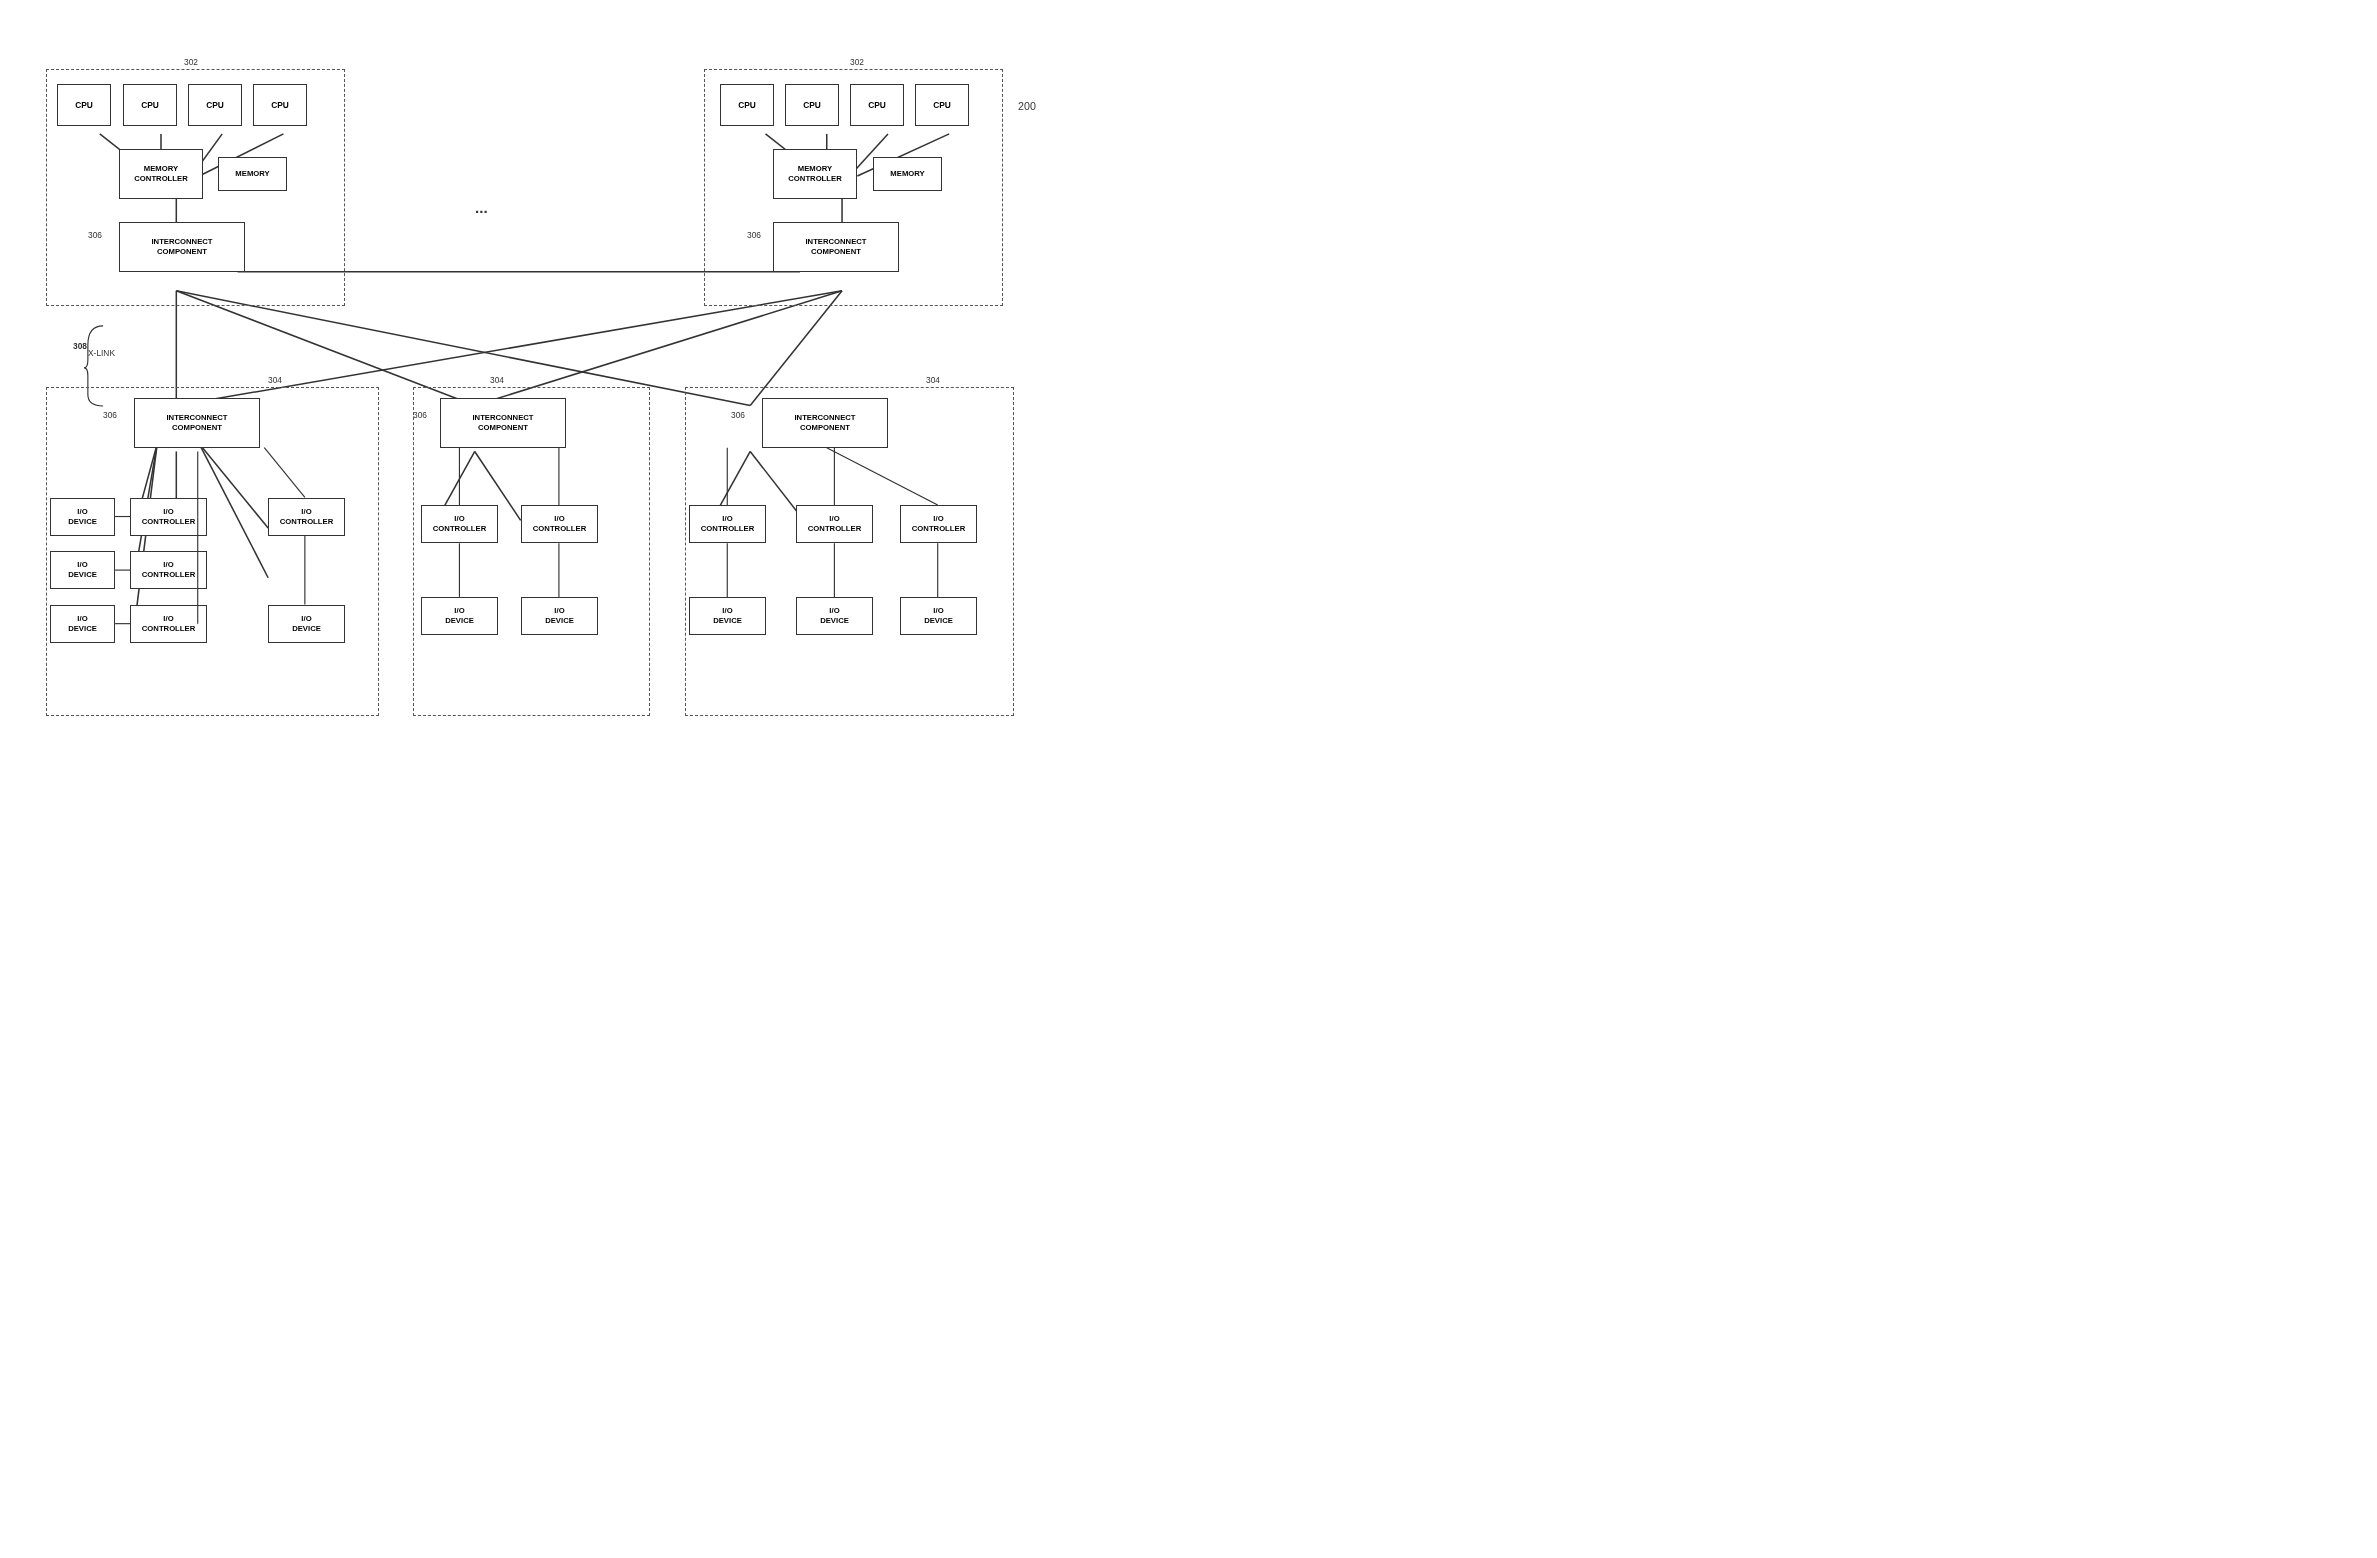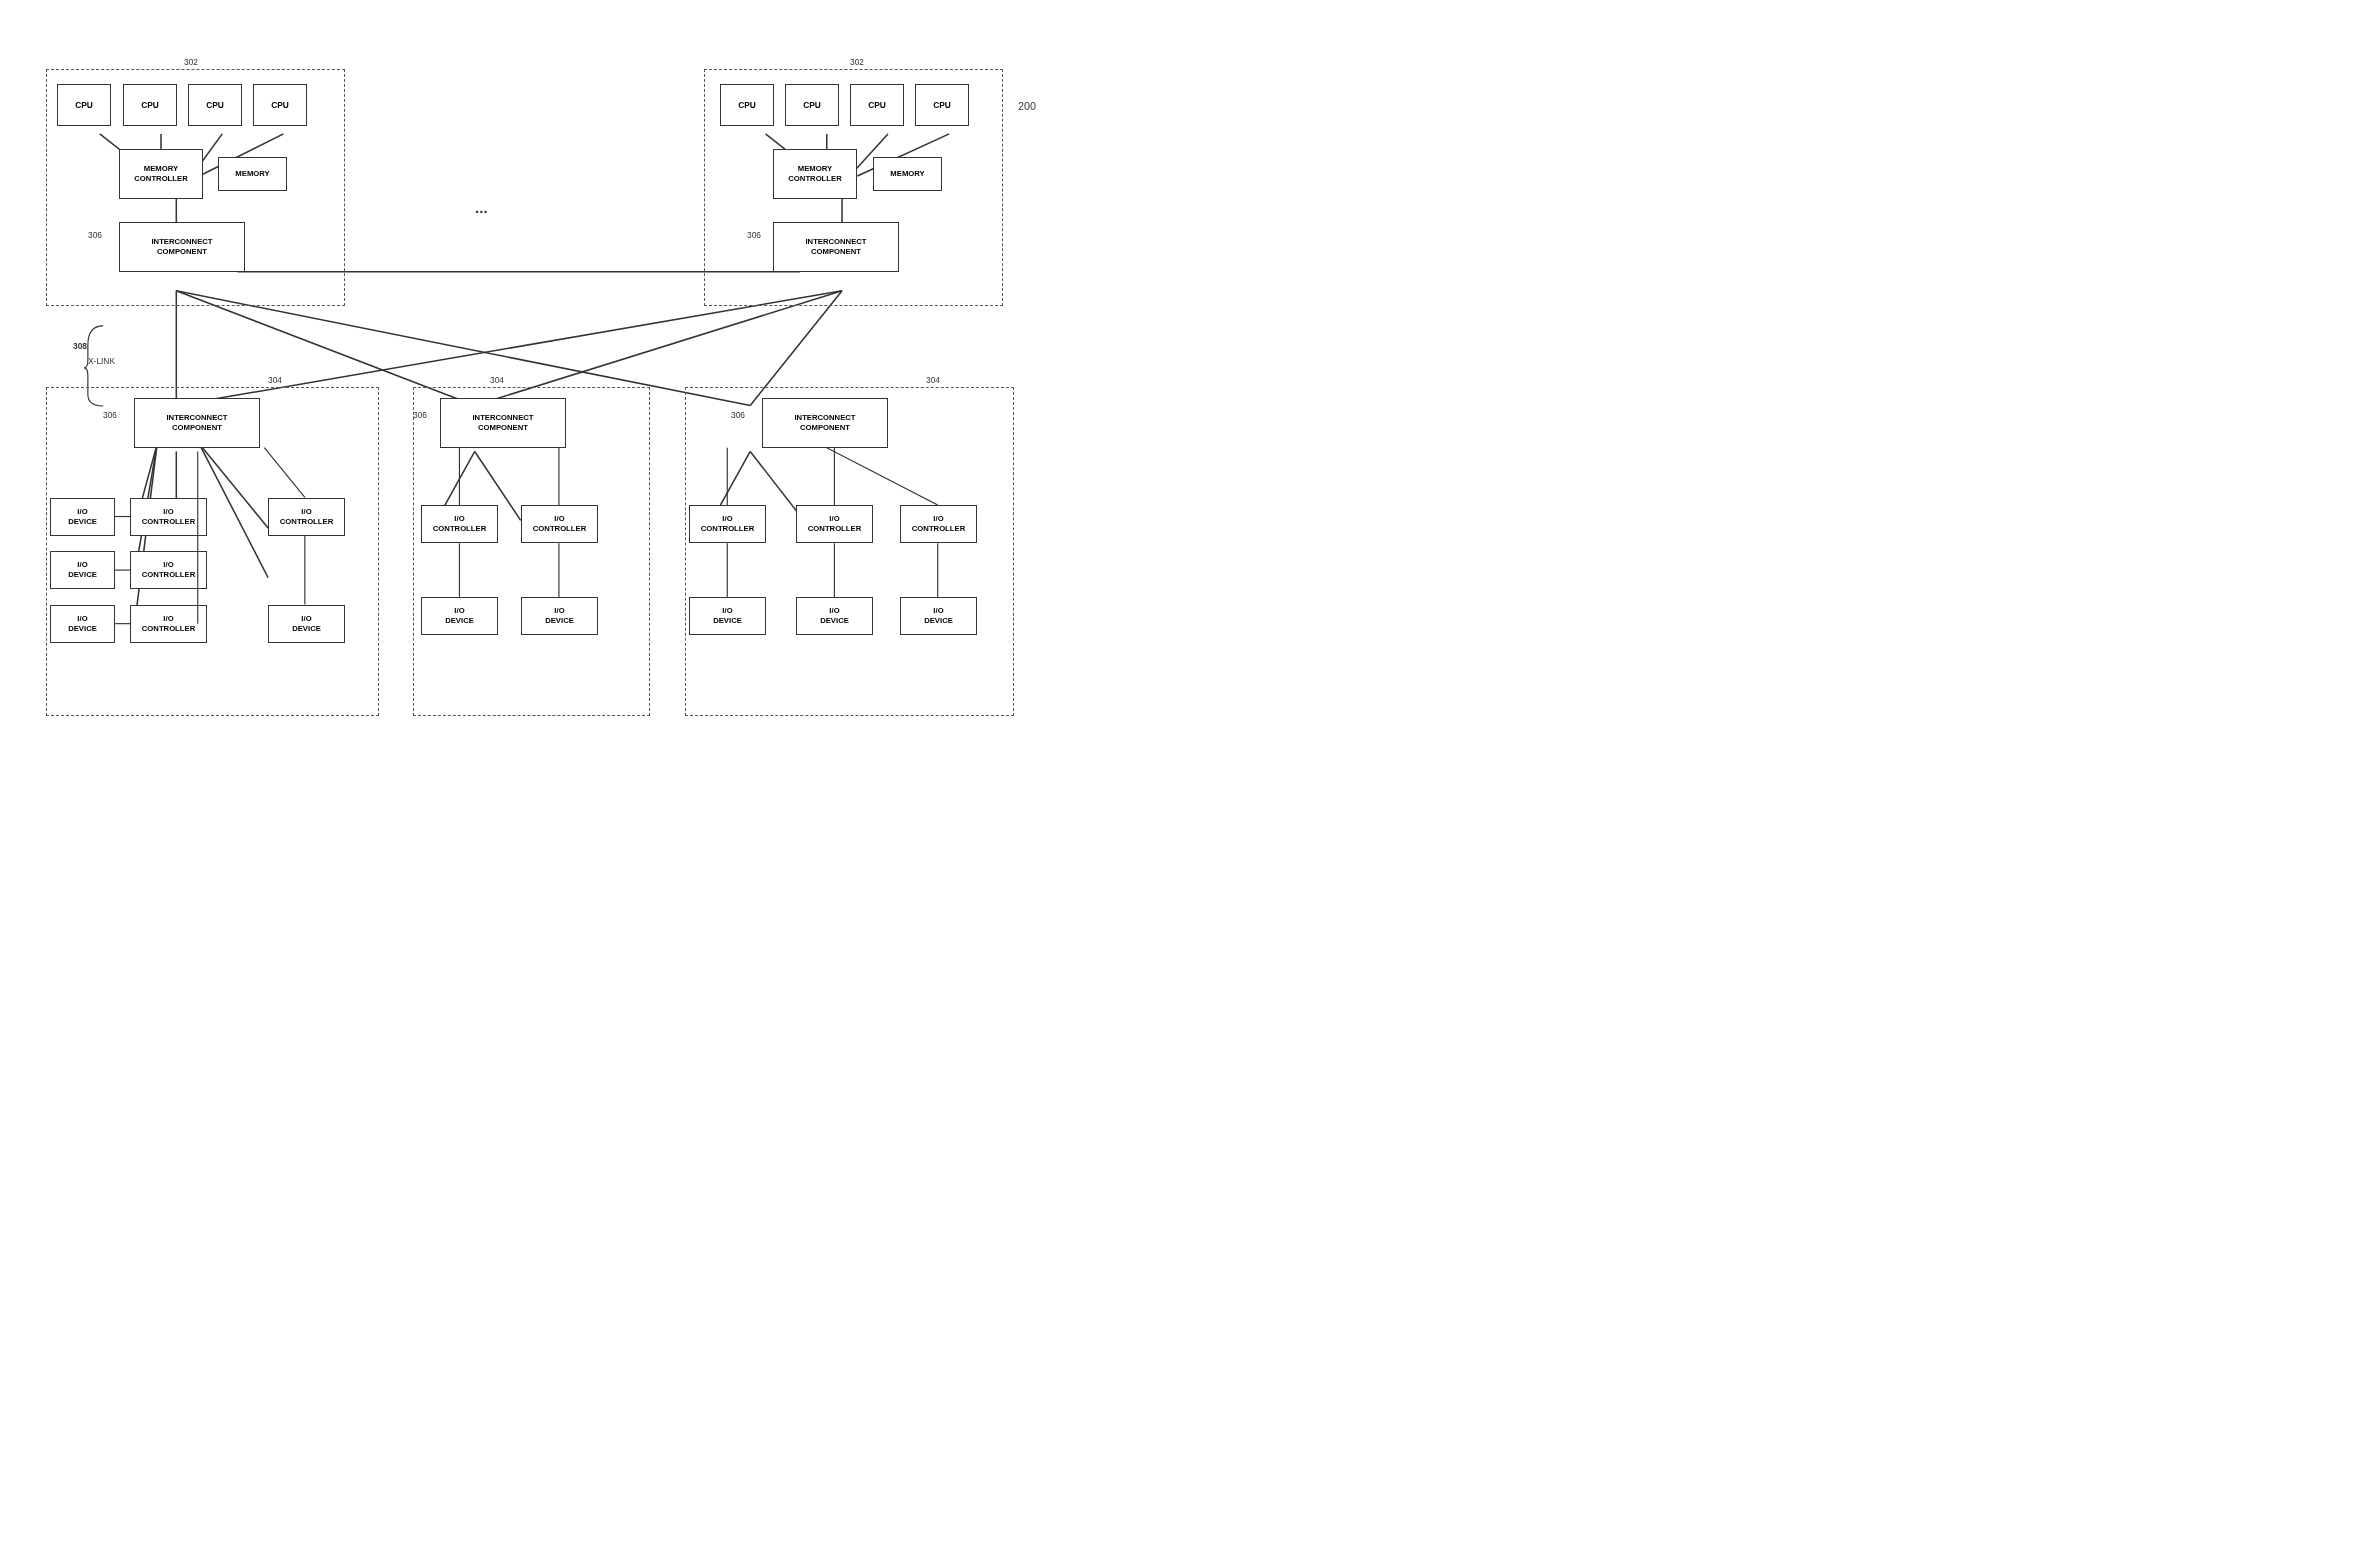--- a/index.html
+++ b/index.html
@@ -131,21 +131,21 @@
   <div class="box" style="left:773px; top:149px; width:84px; height:50px; font-size:7.7px;">MEMORY<br>CONTROLLER</div>
 
   <div class="box" style="left:873px; top:157px; width:69px; height:34px; font-size:7.7px;">MEMORY</div>
 
   <div class="box" style="left:773px; top:222px; width:126px; height:50px; font-size:7.7px;">INTERCONNECT<br>COMPONENT</div>
   <span class="label" style="left:747px; top:230px;">306</span>
 
   <span class="label" style="left:475px; top:199px; font-size:15.3px; font-weight:bold;">...</span>
 
   <span class="label" style="left:73px; top:341px;font-weight:bold;">308</span>
-  <span class="label" style="left:88px; top:356px;">X-LINK</span>
+  <span class="label" style="left:88px; top:348px;">X-LINK</span>
 
   <svg style="position:absolute; left:80px; top:322px; width:31px; height:84px; overflow:visible;" viewBox="0 0 40 110" width="31" height="84">
     <path d="M 30 5 Q 10 5 10 30 L 10 50 Q 10 60 5 60 Q 10 60 10 70 L 10 95 Q 10 110 30 110" fill="none" stroke="#333" stroke-width="1.5"></path>
   </svg>
 
   <div class="dashed-box" style="left:46px; top:387px; width:333px; height:329px;"></div>
   <span class="label" style="left:268px; top:375px;">304</span>
 
   <div class="box" style="left:134px; top:398px; width:126px; height:50px; font-size:7.7px;">INTERCONNECT<br>COMPONENT</div>
   <span class="label" style="left:103px; top:410px;">306</span>

